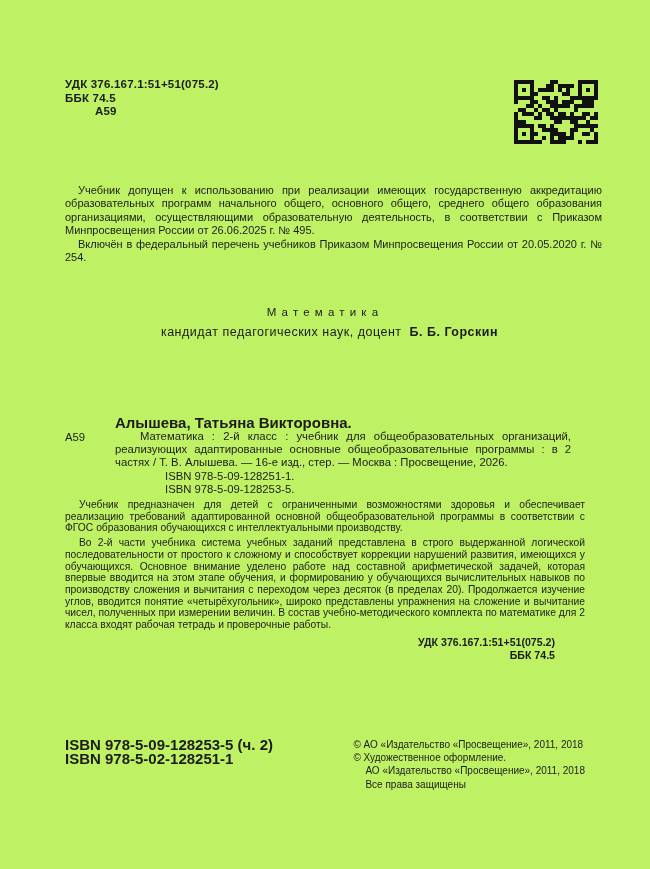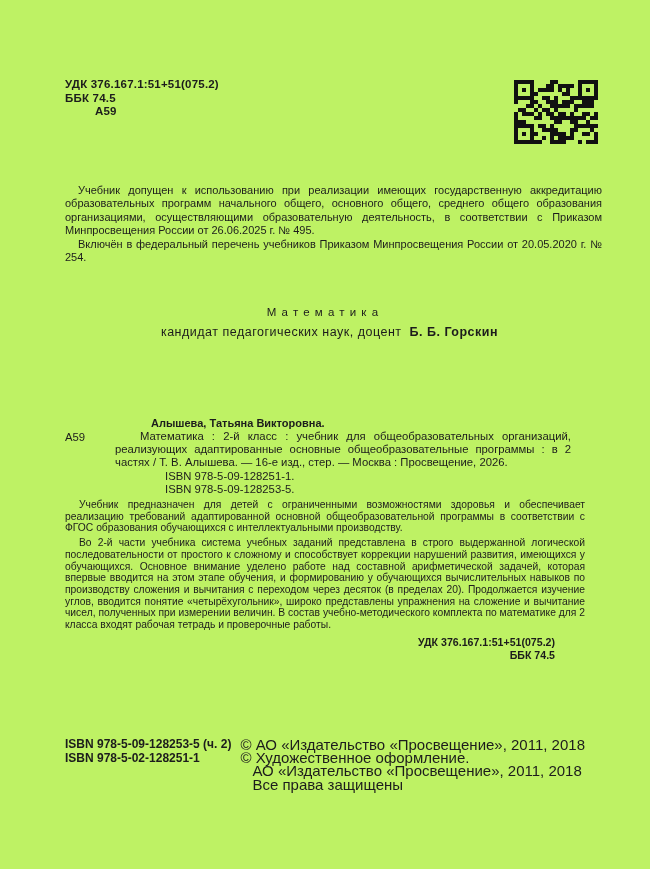--- a/index.html
+++ b/index.html
@@ -67,22 +67,22 @@
   }
   .reviewer-line .name { font-weight: bold; }
 
   
   .catalog {
     position: absolute;
     top: 416px; left: 65px;
     width: 520px;
   }
   .catalog .author {
-    margin-left: 86px;
-    font-size: 11px;
+    margin-left: 50px;
+    font-size: 15px;
     font-weight: bold;
     line-height: 14px;
   }
   .catalog .entry-wrap { position: relative; }
   .catalog .margin-code {
     position: absolute;
     left: 0; top: 1px;
     font-size: 11.3px;
   }
   .catalog .description {
@@ -117,26 +117,26 @@
   
   .footer {
     position: absolute;
     top: 738px; left: 65px;
     width: 520px;
     display: flex;
     justify-content: space-between;
     align-items: flex-start;
   }
   .footer .isbn-block {
-    font-size: 12px;
+    font-size: 15px;
     font-weight: bold;
     line-height: 13.5px;
   }
   .footer .copyright-block {
-    font-size: 15px;
+    font-size: 10px;
     line-height: 13.2px;
     text-align: left;
   }
   .footer .copyright-block .indented { padding-left: 12px; }
 </style>
 </head>
 <body>
 
 <div class="page">
 

